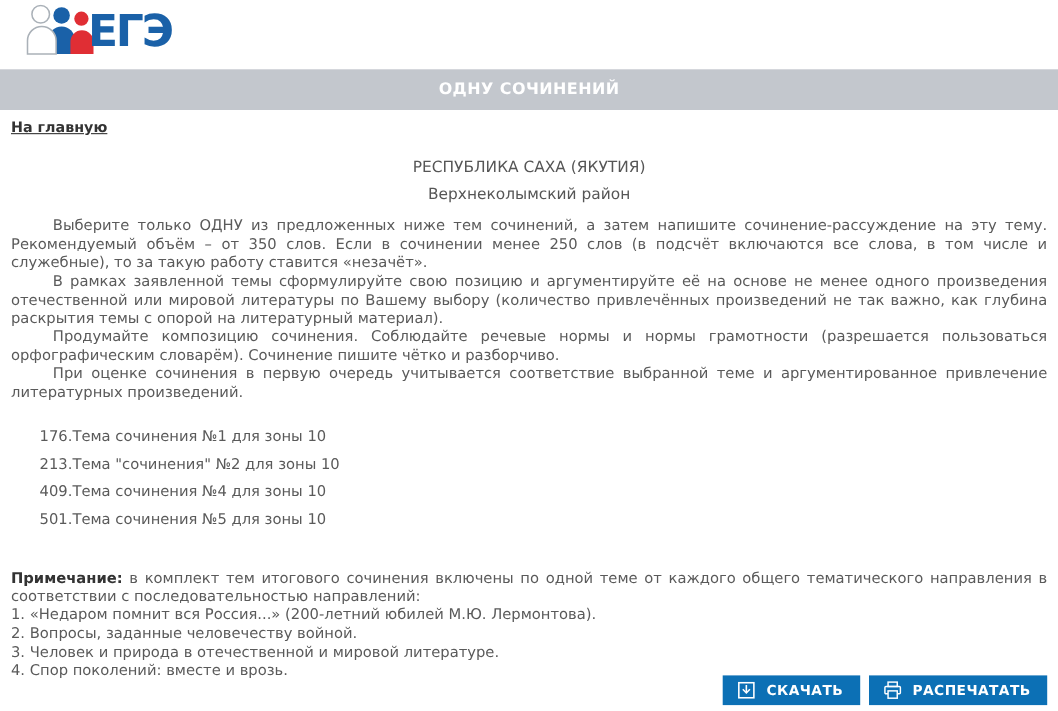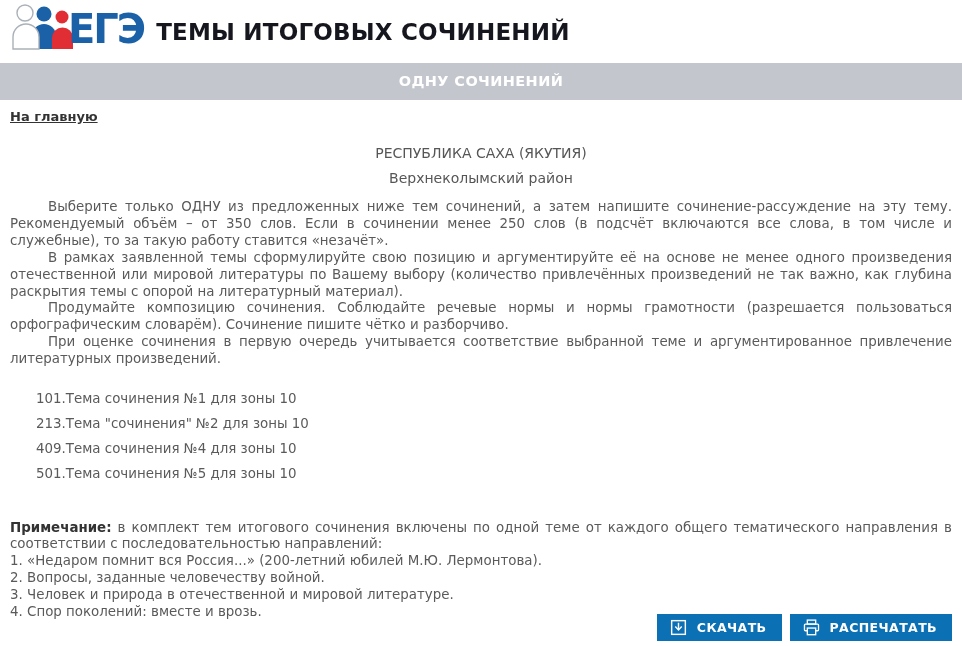--- a/index.html
+++ b/index.html
@@ -9,21 +9,21 @@
     background: #ffffff;
     font-family: "DejaVu Sans", "Liberation Sans", sans-serif;
     position: relative;
     overflow: hidden;
   }
   
   .header {
     height: 63px;
     display: flex;
     align-items: center;
-    padding-left: 8px;
+    padding-left: 20px;
   }
   .logo {
     display: flex;
     align-items: center;
     margin-top: -6px;
   }
   .logo-text {
     font-size: 40px;
     font-weight: bold;
     color: #1a61a8;
@@ -139,41 +139,40 @@
       <path d="M24,32 a12,12 0 0 1 24,0 v13 h-24 z" fill="#1a61a8"></path>
 
       <circle cx="54" cy="13" r="6.5" fill="#e02e34"></circle>
       <path d="M44,34 a10.5,10.5 0 0 1 21,0 v11 h-21 z" fill="#e02e34"></path>
 
       <circle cx="17" cy="9" r="8" fill="#ffffff" stroke="#aab1b8" stroke-width="1.4"></circle>
       <path d="M5,33 a13,13 0 0 1 26,0 v12 H5 z" fill="#ffffff" stroke="#aab1b8" stroke-width="1.4"></path>
     </svg>
     <span class="logo-text">ЕГЭ</span>
   </div>
-  <h1 class="page-title">ТЕМЫ ИТОГОВЫХ СОЧИНЕНИЙ</h1>
 </div>
 
 <div class="banner">ОДНУ СОЧИНЕНИЙ</div>
 
 <div class="content">
 
   <a class="home-link">На главную</a>
 
   <div class="region-name">РЕСПУБЛИКА САХА (ЯКУТИЯ)</div>
   <div class="district-name">Верхнеколымский район</div>
 
   <div class="instructions">
     <p>Выберите только ОДНУ из предложенных ниже тем сочинений, а затем напишите сочинение-рассуждение на эту тему. Рекомендуемый объём – от 350 слов. Если в сочинении менее 250 слов (в подсчёт включаются все слова, в том числе и служебные), то за такую работу ставится «незачёт».</p>
     <p>В рамках заявленной темы сформулируйте свою позицию и аргументируйте её на основе не менее одного произведения отечественной или мировой литературы по Вашему выбору (количество привлечённых произведений не так важно, как глубина раскрытия темы с опорой на литературный материал).</p>
     <p>Продумайте композицию сочинения. Соблюдайте речевые нормы и нормы грамотности (разрешается пользоваться орфографическим словарём). Сочинение пишите чётко и разборчиво.</p>
     <p>При оценке сочинения в первую очередь учитывается соответствие выбранной теме и аргументированное привлечение литературных произведений.</p>
   </div>
 
   <div class="topics">
-    <div class="topic-item">101.Тема сочинения №1 для зоны 10</div>
+    <div class="topic-item">176.Тема сочинения №1 для зоны 10</div>
     <div class="topic-item">213.Тема "сочинения" №2 для зоны 10</div>
     <div class="topic-item">409.Тема сочинения №4 для зоны 10</div>
     <div class="topic-item">501.Тема сочинения №5 для зоны 10</div>
   </div>
 
   <div class="note">
     <span class="note-label">Примечание:</span><span> в комплект тем итогового сочинения включены по одной теме от каждого общего тематического направления в соответствии с последовательностью направлений:</span>
     <div class="directions">
       <div>1. «Недаром помнит вся Россия...» (200-летний юбилей М.Ю. Лермонтова).</div>
       <div>2. Вопросы, заданные человечеству войной.</div>

